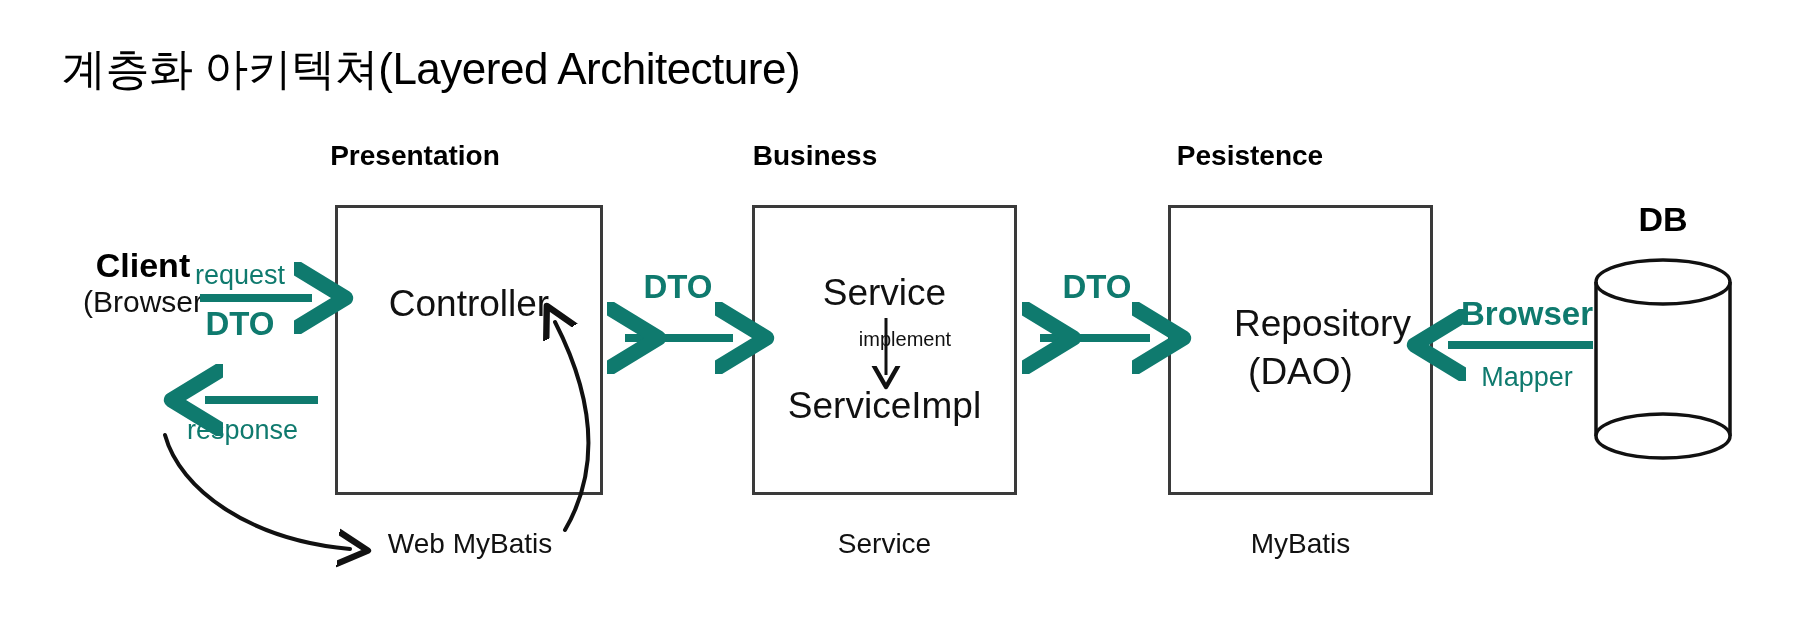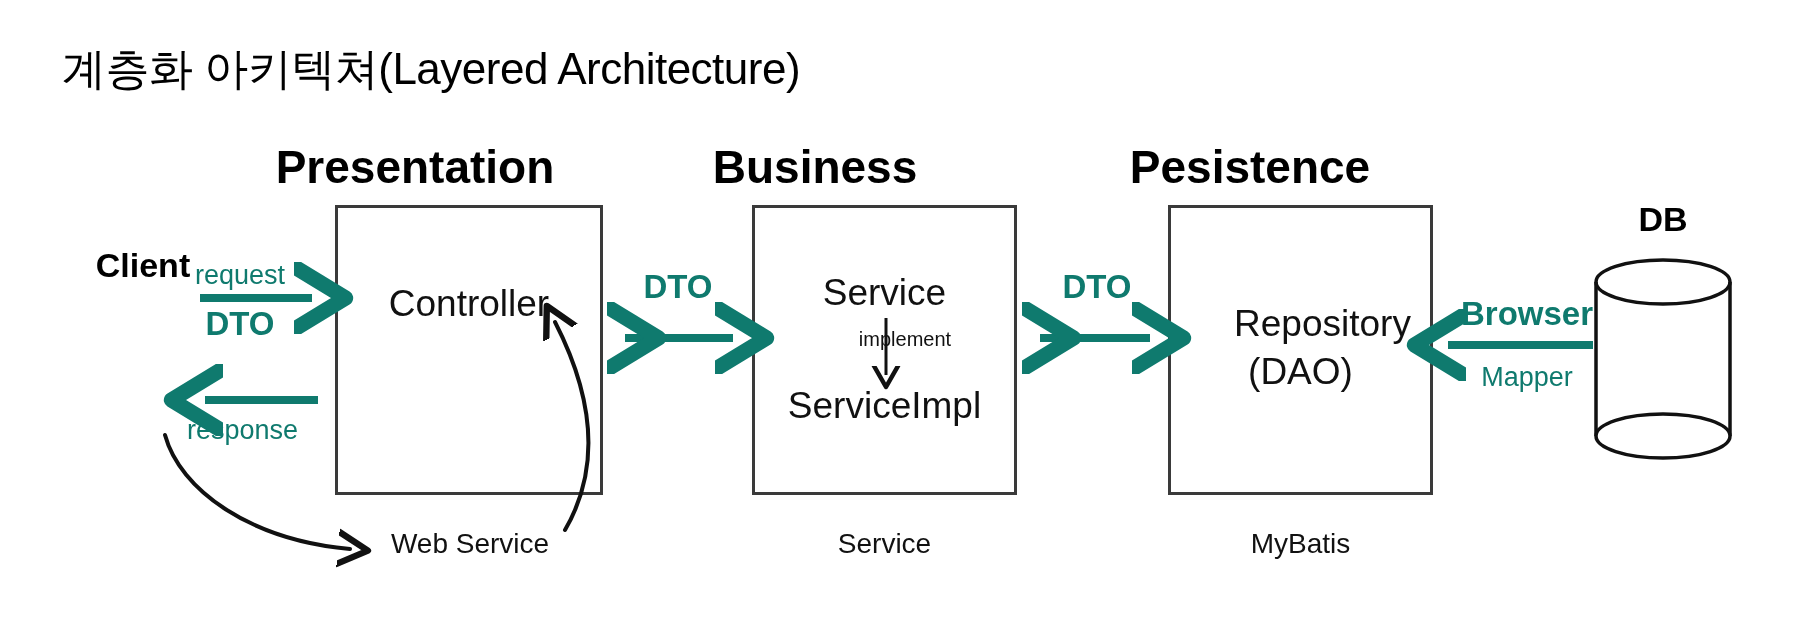--- a/index.html
+++ b/index.html
@@ -26,21 +26,21 @@
     top: 40px;
     font-size: 44px;
     font-weight: normal;
     letter-spacing: -0.5px;
     color: #000000;
     white-space: nowrap;
   }
 
   
   .layer-header {
-    font-size: 46px;
+    font-size: 28px;
     font-weight: bold;
     color: #000000;
     text-align: center;
     white-space: nowrap;
   }
 
   
   .layer-box {
     border: 3px solid #3a3a3a;
     background: #ffffff;
@@ -128,33 +128,34 @@
 </style>
 </head>
 <body>
 
 <div id="canvas">
 
   <div class="abs" id="page-title">계층화 아키텍쳐(Layered Architecture)</div>
 
   <div class="abs" id="client-label">
     <div class="client-name">Client</div>
+    <div class="client-sub">(Browser</div>
   </div>
 
   <div class="abs flow-label small" style="left:175px; top:260px; width:130px;">request</div>
   <div class="abs flow-label big" style="left:175px; top:305px; width:130px;">DTO</div>
   <div class="abs flow-label small" style="left:170px; top:415px; width:145px;">response</div>
 
   <div class="abs layer-header" style="left:275px; top:140px; width:280px;">Presentation</div>
 
   <div class="abs layer-box" style="left:335px; top:205px; width:268px; height:290px;"></div>
 
   <div class="abs box-text" style="left:335px; top:283px; width:268px;">Controller</div>
 
-  <div class="abs caption" style="left:330px; top:528px; width:280px;">Web Service</div>
+  <div class="abs caption" style="left:330px; top:528px; width:280px;">Web MyBatis</div>
 
   <div class="abs flow-label big" style="left:603px; top:268px; width:150px;">DTO</div>
 
   <div class="abs layer-header" style="left:690px; top:140px; width:250px;">Business</div>
 
   <div class="abs layer-box" style="left:752px; top:205px; width:265px; height:290px;"></div>
 
   <div class="abs box-text" style="left:752px; top:272px; width:265px;">Service</div>
   <div class="abs box-text-sm" style="left:790px; top:328px; width:230px;">implement</div>
   <div class="abs box-text" style="left:752px; top:385px; width:265px;">ServiceImpl</div>

